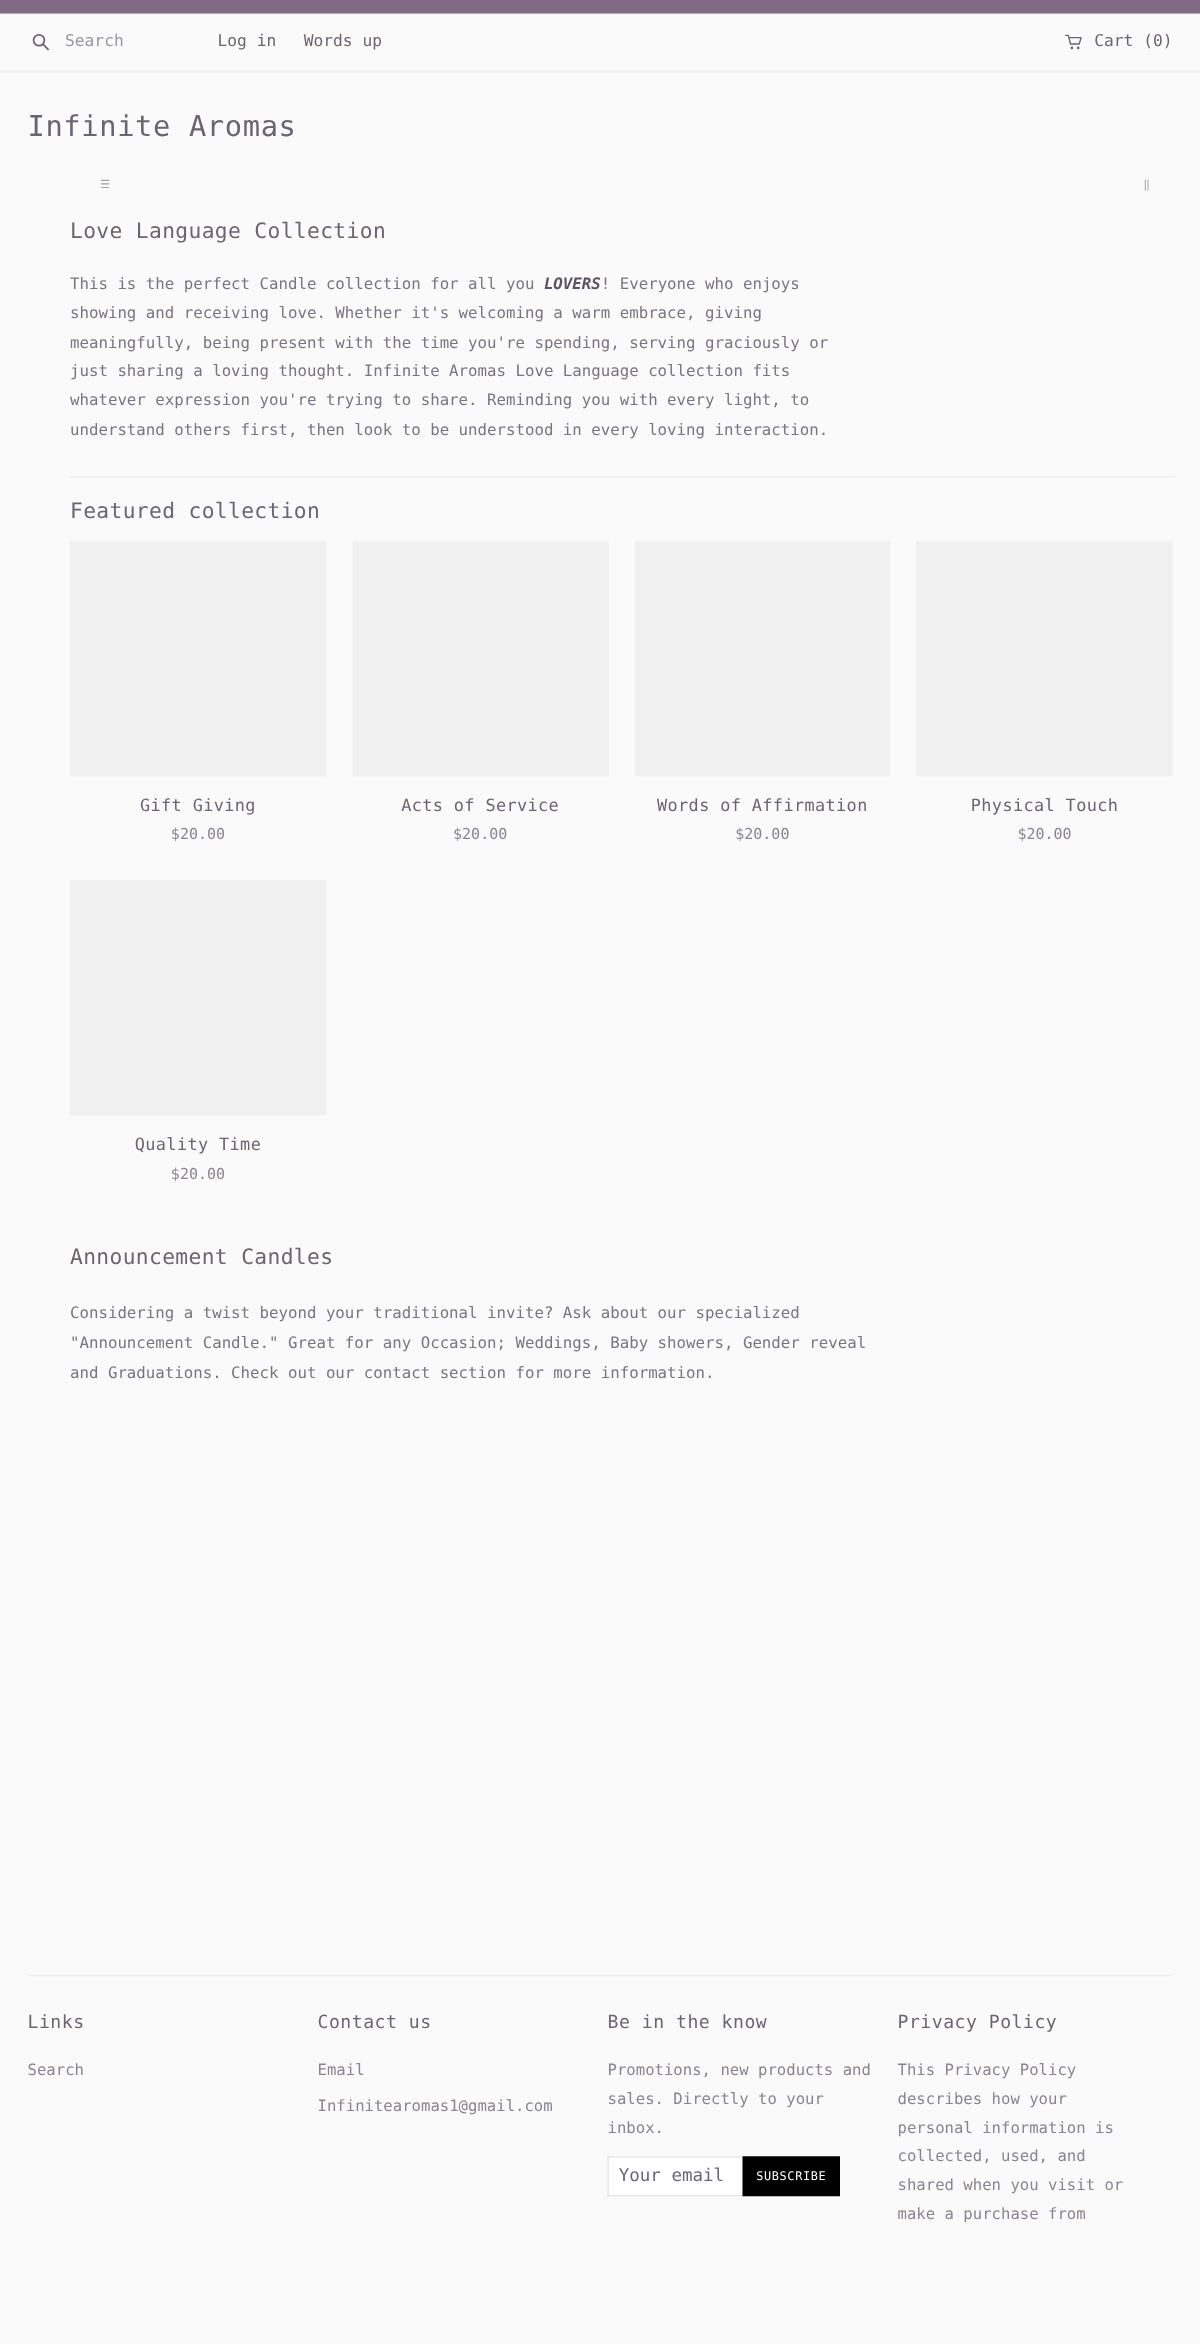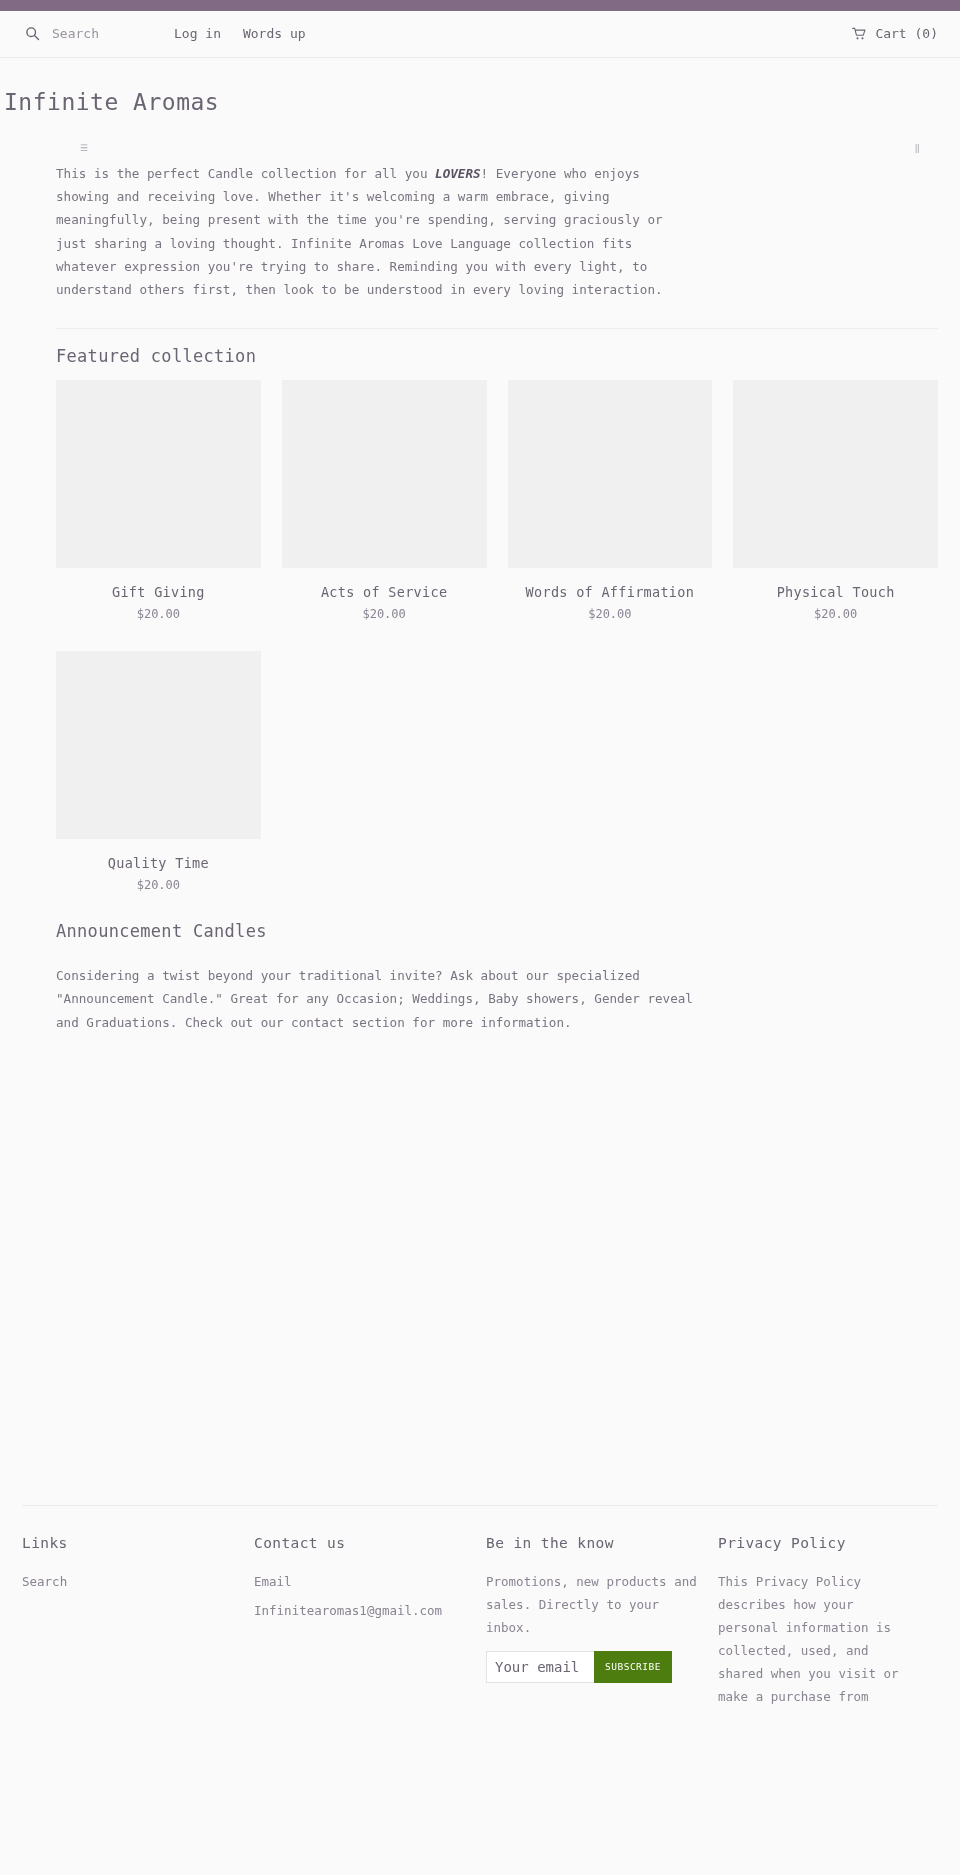--- a/index.html
+++ b/index.html
@@ -76,21 +76,21 @@
     gap: 8px;
     color: #6b6472;
     text-decoration: none;
     font-size: 13px;
     white-space: nowrap;
   }
   .cart-icon { display: block; }
 
   
   .site-title-wrap {
-    padding: 30px 22px 14px 4px;
+    padding: 30px 22px 14px 22px;
   }
   .site-title {
     font-size: 23px;
     font-weight: 400;
     color: #6b6472;
     margin: 0;
     letter-spacing: 0.5px;
     line-height: 1.3;
   }
 
@@ -199,21 +199,21 @@
   }
   .product-price {
     margin: 3px 0 0 0;
     font-size: 12px;
     color: #8a8391;
     line-height: 1.5;
   }
 
   
   .announce {
-    margin-top: 24px;
+    margin-top: 45px;
   }
   .announce-heading {
     font-size: 17px;
     font-weight: 400;
     color: #6b6472;
     margin: 0 0 18px 0;
     letter-spacing: 0.3px;
   }
   .announce-body {
     margin: 0;
@@ -270,21 +270,21 @@
     font-family: "DejaVu Sans Mono", "Liberation Mono", monospace;
     font-size: 14px;
     color: #6b6472;
     padding: 7px 8px;
     outline: none;
     min-width: 0;
   }
   .newsletter-input::placeholder { color: #6b6472; }
   .subscribe-btn {
     border: 0;
-    background: #4d7c0f;
+    background: #000000;
     color: #ffffff;
     font-family: "DejaVu Sans Mono", "Liberation Mono", monospace;
     font-size: 9.5px;
     letter-spacing: 0.5px;
     padding: 0 11px;
     cursor: pointer;
     white-space: nowrap;
   }
 </style>
 </head>
@@ -325,20 +325,21 @@
 <div class="page">
 
 
   <main class="content">
 
     <div class="glyph-row">
       <span class="glyph">☰</span>
       <span class="glyph">‖</span>
     </div>
 
+    <h2 class="collection-title">Love Language Collection</h2>
 
     <p class="collection-desc"><span>This is the perfect Candle collection for all you </span><b>LOVERS</b><span>! Everyone who enjoys showing and receiving love. Whether it's welcoming a warm embrace, giving meaningfully, being present with the time you're spending, serving graciously or just sharing a loving thought. Infinite Aromas Love Language collection fits whatever expression you're trying to share. Reminding you with every light, to understand others first, then look to be understood in every loving interaction.</span></p>
 
     <hr class="section-divider">
 
     <h2 class="section-heading">Featured collection</h2>
 
     <div class="product-grid">
 
       <a href="#" class="product-card" style="text-decoration:none">

